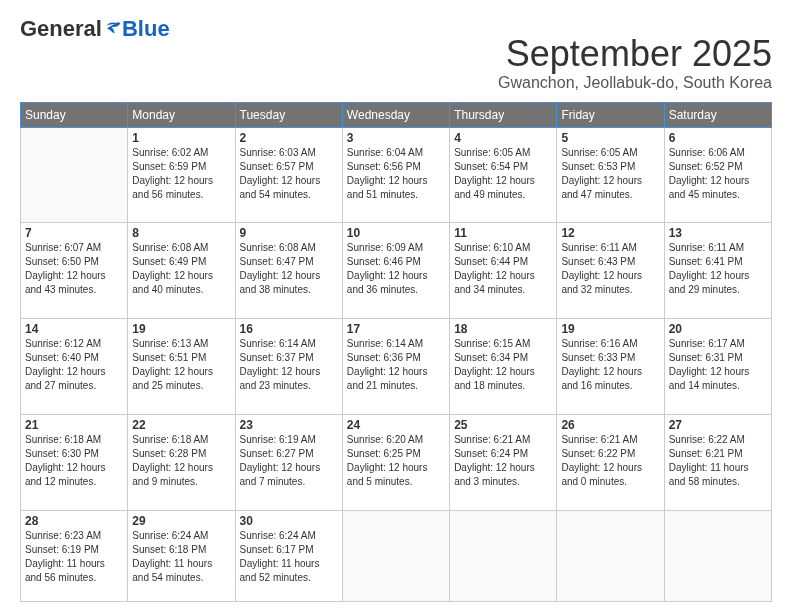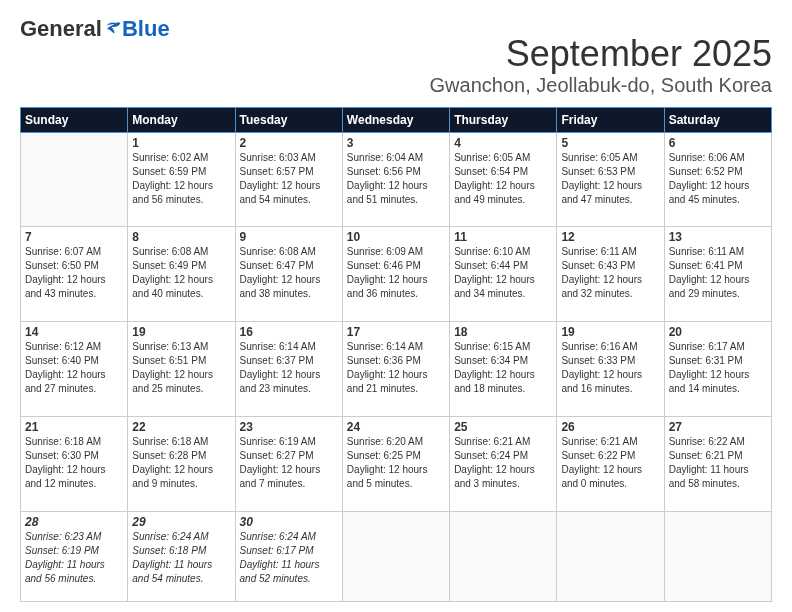--- a/index.html
+++ b/index.html
@@ -47,36 +47,36 @@
       text-align: right;
     }
     .month-title {
       font-size: 36px;
       color: #333;
       font-weight: normal;
       line-height: 1.1;
       margin-top: 16px;
     }
     .location-title {
-      font-size: 20px;
+      font-size: 16px;
       color: #555;
       font-weight: normal;
     }
     .calendar {
       flex: 1;
       border: 1px solid #ccc;
       border-collapse: collapse;
       width: 100%;
       table-layout: fixed;
     }
     .calendar th {
-      background: #0f172a;
+      background: #737373;
       color: #fff;
       font-size: 12px;
-      font-weight: bold;
+      font-weight: normal;
       padding: 5px 4px;
       text-align: left;
       border: 1px solid #4a90d9;
     }
     .calendar td {
       border: 1px solid #ccc;
       vertical-align: top;
       padding: 3px 4px;
       font-size: 9.5px;
       color: #333;
@@ -95,21 +95,20 @@
       line-height: 1.4;
     }
     .empty-cell {
       background: #f9f9f9;
     }
     .week-row td {
       height: 82px;
     }
     .last-row td {
       height: 72px;
-      font-style: italic;
     }
   </style>
 </head>
 <body>
 
 <div class="page">
   <div class="header">
     <div class="logo">
       <div class="logo-text">
         <span class="logo-general">General</span>

